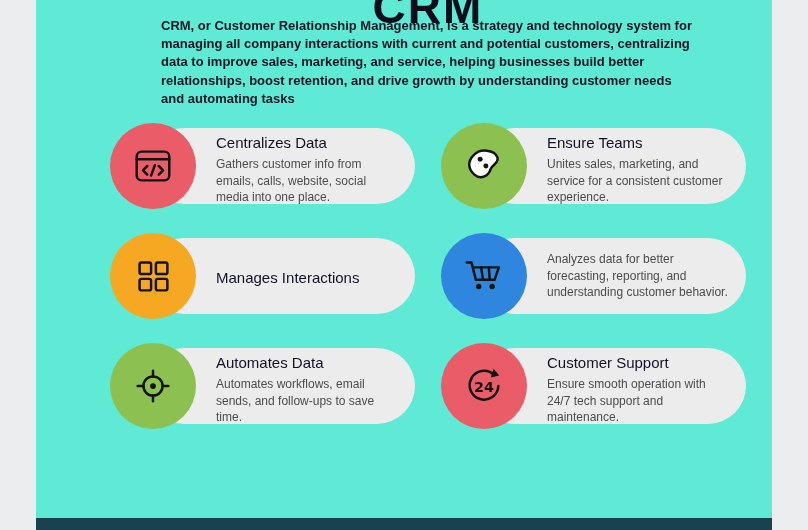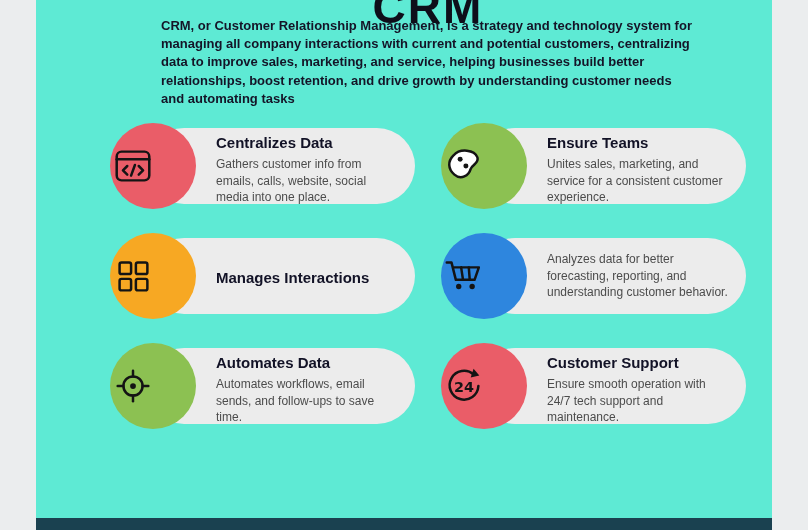--- a/index.html
+++ b/index.html
@@ -37,25 +37,25 @@
     row-gap:24px;
   }
   .card{position:relative;height:86px;display:flex;align-items:center;}
   .pill{
     position:absolute;left:36px;right:0;top:5px;bottom:5px;
     background:#ececec;border-radius:40px;
   }
   .icon-circle{
     position:relative;z-index:1;
     width:86px;height:86px;min-width:86px;border-radius:50%;
-    display:flex;align-items:center;
+    display:flex;align-items:center;justify-content:center;
   }
   .card-text{position:relative;z-index:1;margin-left:20px;padding-right:14px;}
   .card-title{
-    font-size:15px;font-weight:700;color:#121226;margin:8px 0 5px 0;
+    font-size:15px;font-weight:400;color:#121226;margin:8px 0 5px 0;
   }
   .card-desc{
     font-size:12px;color:#4c4c4c;line-height:1.4;margin:0;
   }
   .bottom-bar{
     position:absolute;left:0;right:0;bottom:0;height:12px;
     background:#1a4150;
   }
   svg{display:block;}
 </style>

